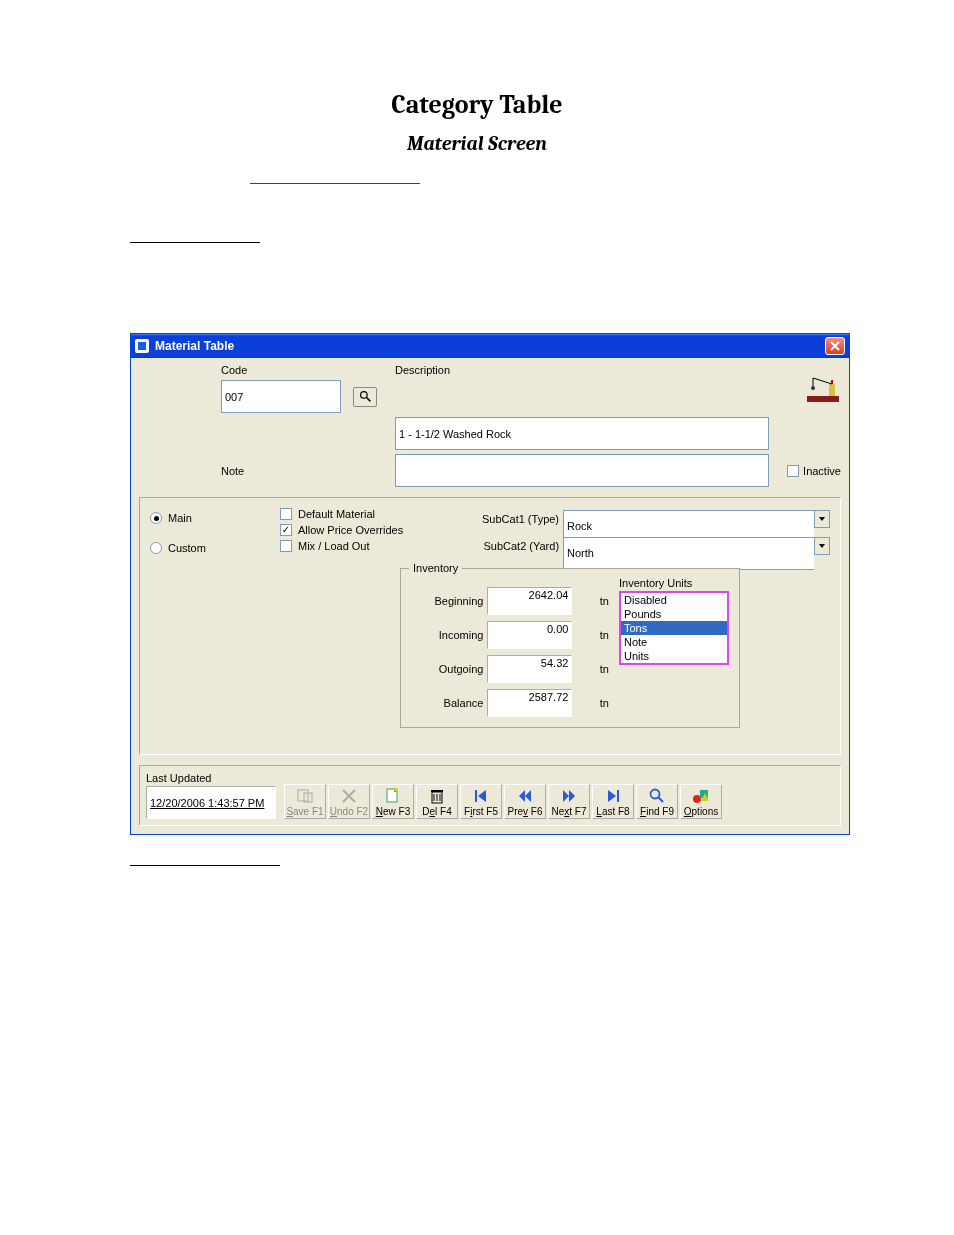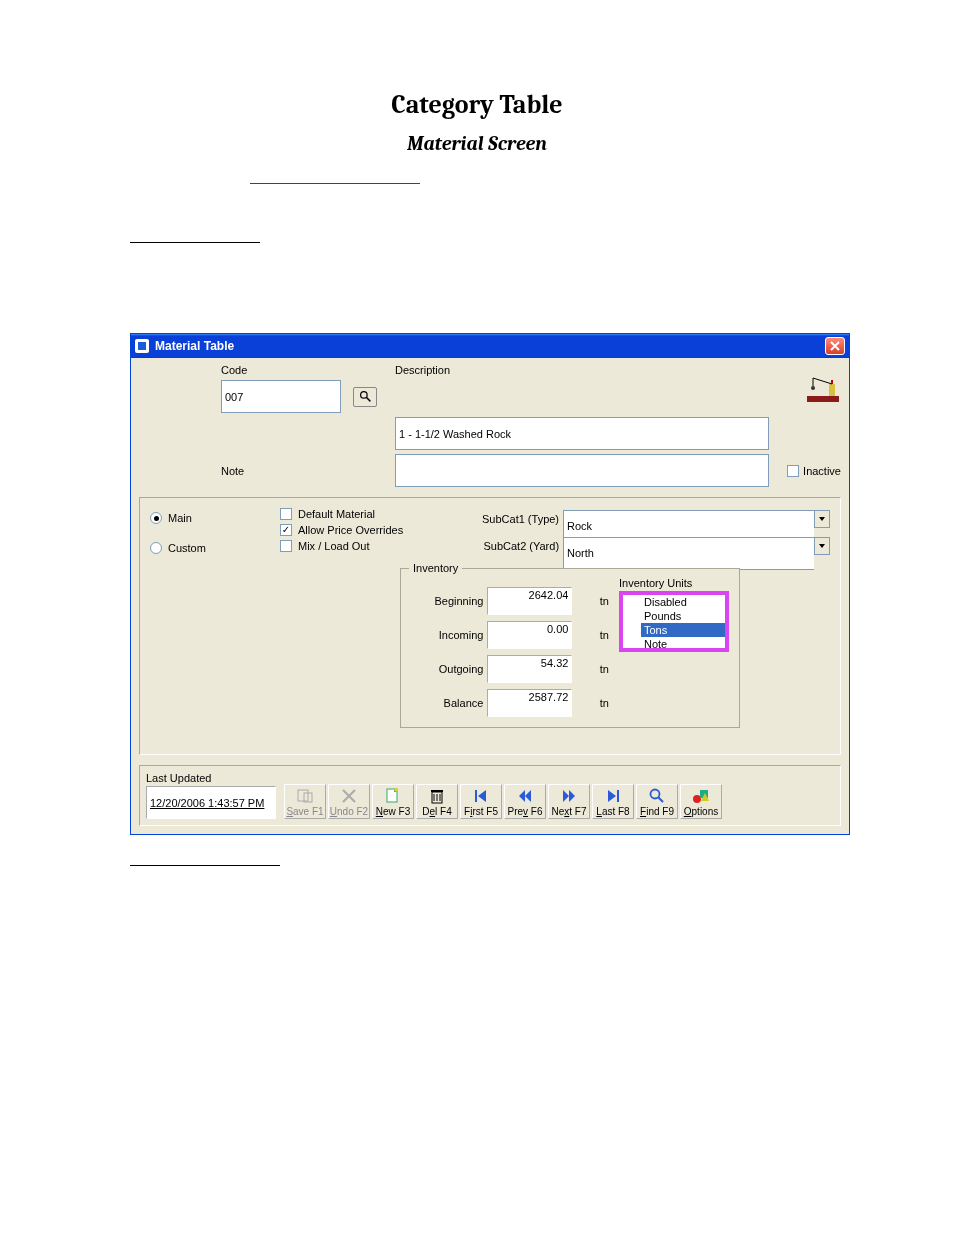--- a/index.html
+++ b/index.html
@@ -229,25 +229,24 @@
   .inv-fields .num{
     text-align:right;
     height:28px;
     border:1px inset #fff;
     background:#fff;
     padding:1px 3px;
   }
   .inv-units-col {}
   .inv-units-col .lbl{margin-bottom:2px; display:block;}
   .listbox {
-    border:4px solid #d946ef;
+    border:2px solid #d946ef;
     background:#fff;
-    height:61px;
+    height:74px;
     overflow:hidden;
-    padding-left:18px;
   }
   .listbox .item{padding:0 3px; line-height:14px;}
   .listbox .item.selected{background:#316ac5; color:#fff;}
 
   
   .bottom {
     display:flex;
     align-items:flex-end;
     gap:8px;
     margin-top:10px;

